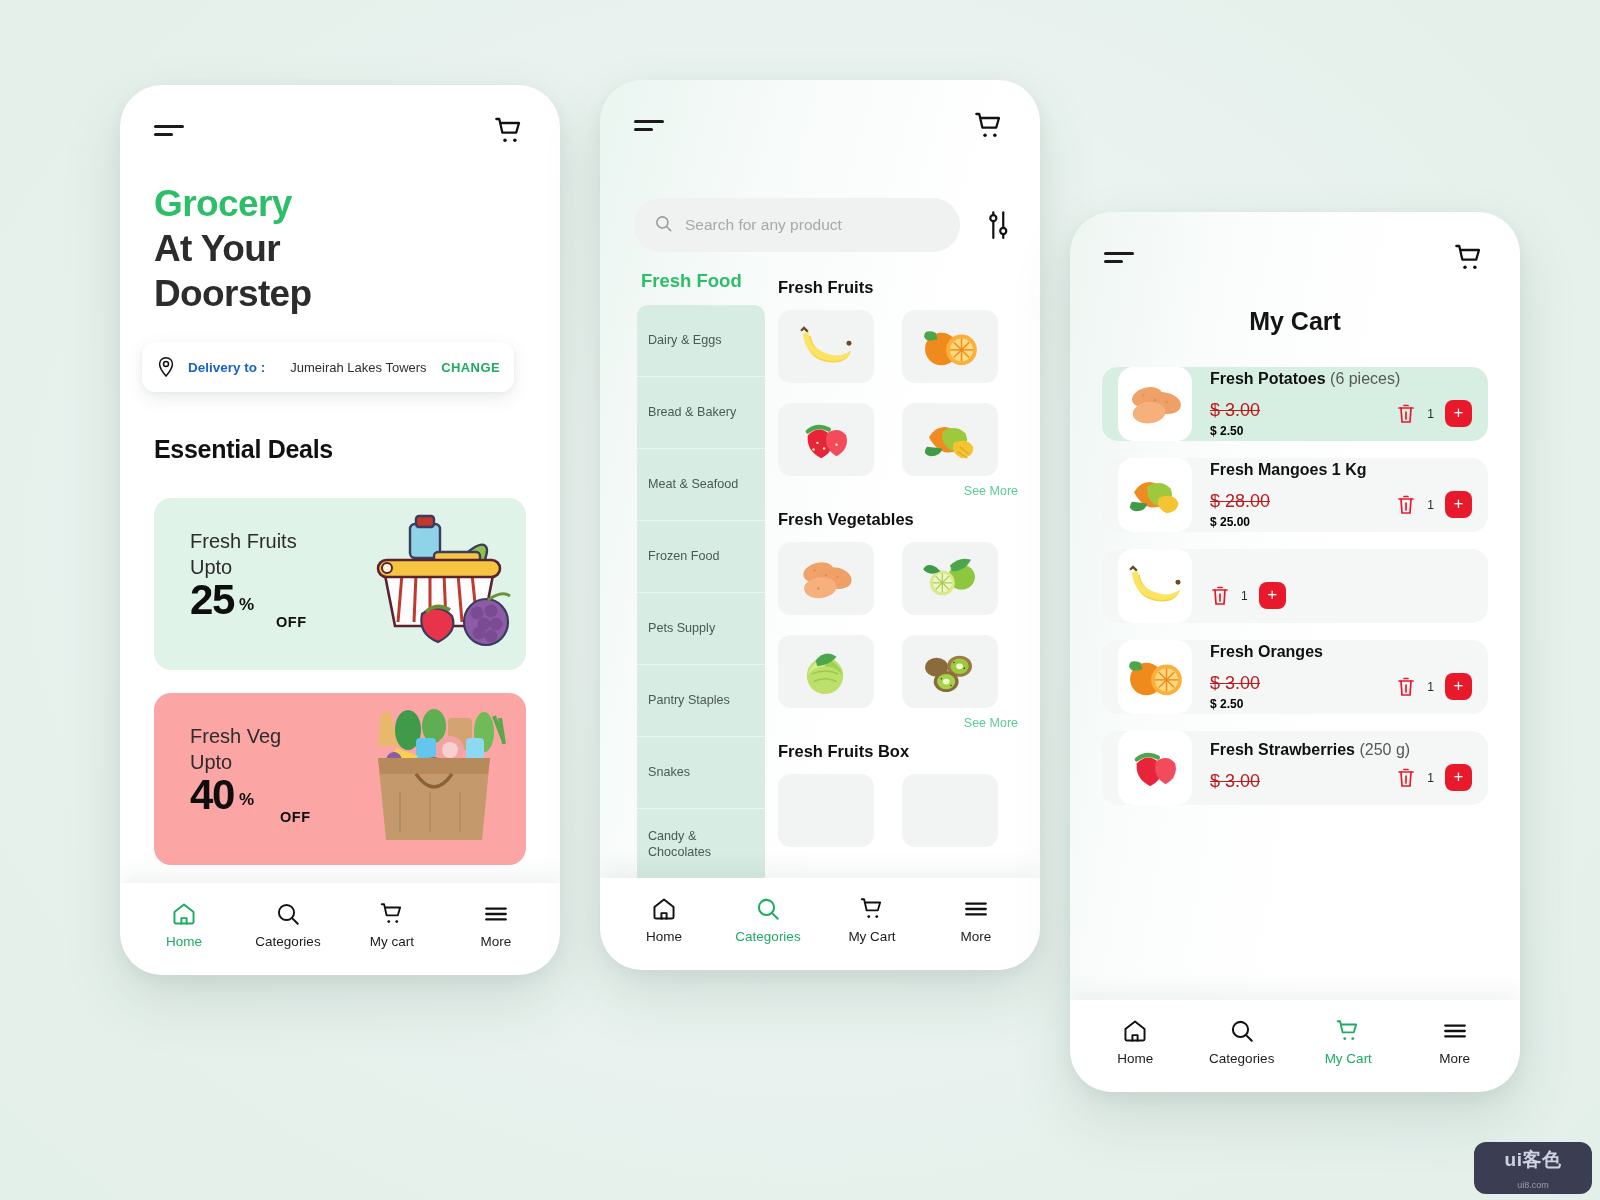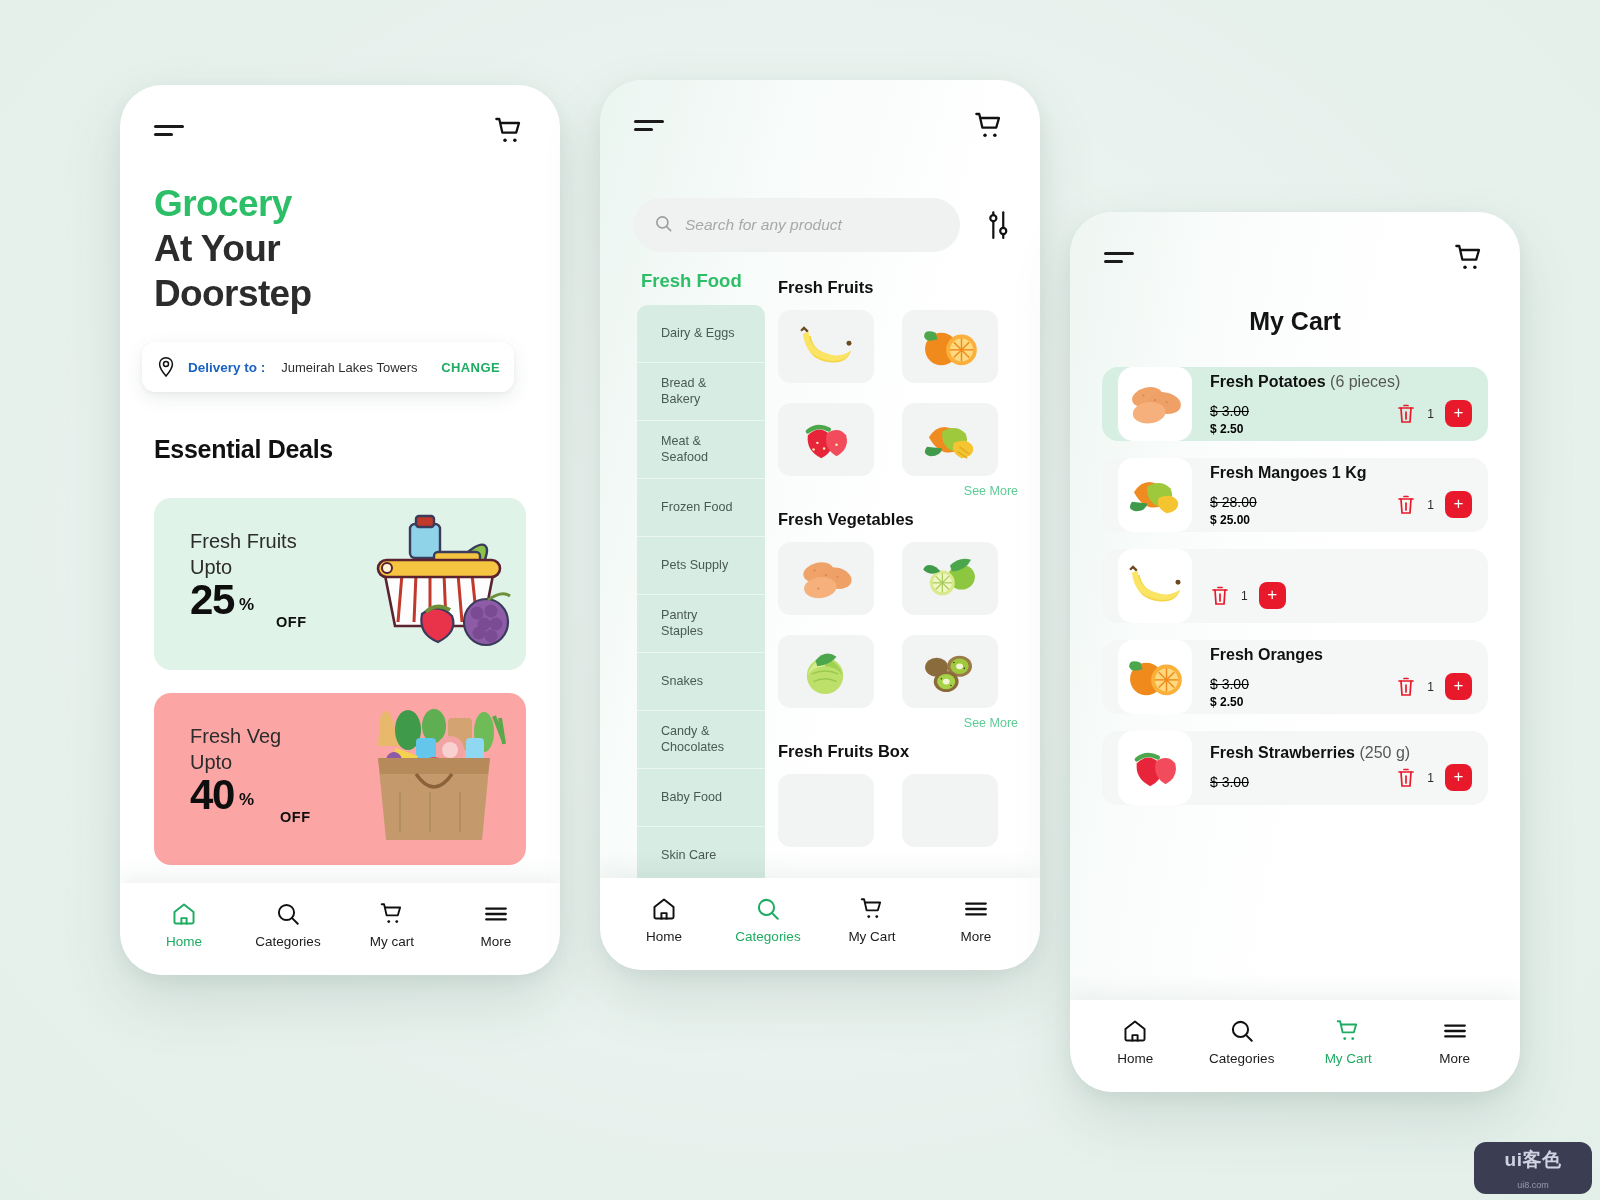--- a/index.html
+++ b/index.html
@@ -58,21 +58,21 @@
 
   .delivery-bar {
     position: absolute; left: 22px; top: 257px; width: 372px; height: 50px;
     background: #ffffff; border-radius: 13px;
     box-shadow: 0 6px 18px rgba(60,90,80,.11), 0 1px 4px rgba(60,90,80,.06);
     display: flex; align-items: center; padding: 0 14px; gap: 12px; text-align: right;
   }
   .pin-icon { width: 20px; height: 22px; flex: 0 0 auto; }
   .pin-icon svg { width: 100%; height: 100%; display: block; }
   .dl-label { font-size: 13.5px; font-weight: 700; color: #1a63c4; white-space: nowrap; }
-  .dl-value { font-size: 13px; color: #2f2f2f; white-space: nowrap; margin-left: 4px; }
+  .dl-value { font-size: 13px; color: #2f2f2f; white-space: nowrap; margin-left: 13px; }
   .dl-change {
     font-size: 13px; font-weight: 700; color: #1eab62; letter-spacing: .4px;
     margin-left: auto; cursor: pointer;
   }
 
   .section-title {
     position: absolute; left: 34px; font-size: 25px; font-weight: 700;
     color: #111; letter-spacing: -.3px;
   }
   #essential-deals-title { top: 350px; }
@@ -109,39 +109,39 @@
     display: flex; flex-direction: column; align-items: center; gap: 7px;
     cursor: pointer; width: 86px;
   }
   .navitem svg { display: block; }
   .navitem .nav-label { font-size: 13.5px; color: #1c1c1c; }
   .navitem.active .nav-label { color: #1eab62; }
 
   
   .searchrow {
     position: absolute; left: 34px; right: 28px; top: 118px;
-    display: flex; align-items: center; gap: 24px; font-style: italic;
+    display: flex; align-items: center; gap: 24px;
   }
   .searchbox {
     flex: 1; height: 54px; background: #f0f1f1; border-radius: 27px;
     display: flex; align-items: center; padding: 0 20px; gap: 12px;
   }
   .searchbox .ph { font-size: 15.5px; color: #a7a9a9; }
   .filter-icon { width: 28px; height: 30px; flex: 0 0 auto; cursor: pointer; }
 
   #fresh-food-tab {
     position: absolute; left: 41px; top: 190px;
     font-size: 18.5px; font-weight: 700; color: #2dbe68; cursor: pointer;
   }
   .cat-rail {
     position: absolute; left: 37px; top: 225px; width: 128px; bottom: 80px;
     background: #d7ece2; border-radius: 11px 11px 0 0; overflow: hidden;
   }
   .cat-item {
-    height: 58px; display: flex; align-items: center; padding: 0 24px;
+    height: 72px; display: flex; align-items: center; padding: 0 11px;
     font-size: 12.6px; color: #4a5a53; cursor: pointer;
     border-bottom: 1.4px solid #eaf6f0; line-height: 1.25;
   }
 
   .prod-col { position: absolute; left: 178px; right: 22px; top: 198px; bottom: 80px; }
   .prod-head { font-size: 16.5px; font-weight: 700; color: #101010; margin-bottom: 13px; }
   .prod-grid { display: grid; grid-template-columns: repeat(2, 96px); gap: 20px 28px; }
   .prod-tile {
     width: 96px; height: 73px; background: #f2f3f3; border-radius: 13px;
     display: flex; align-items: center; justify-content: center; cursor: pointer;
@@ -164,21 +164,21 @@
   .cart-row.highlight { background: #d6efe2; }
   .cart-thumb {
     width: 74px; height: 74px; background: #ffffff; border-radius: 15px;
     display: flex; align-items: center; justify-content: center; flex: 0 0 auto;
   }
   .cart-row.highlight .cart-thumb { background: #ffffff; }
   .cart-info { flex: 1; min-width: 0; }
   .cart-name { font-size: 16px; font-weight: 700; color: #111; white-space: nowrap; }
   .cart-name .qtytxt { font-weight: 400; color: #575757; }
   .cart-old {
-    font-size: 14px; color: #000000; text-decoration: line-through; margin-top: 12px;
+    font-size: 18px; color: #b91c1c; text-decoration: line-through; margin-top: 12px;
   }
   .cart-new { font-size: 12px; font-weight: 700; color: #000000; margin-top: 3px; }
   .cart-ctrl { display: flex; align-items: center; gap: 11px; flex: 0 0 auto; align-self: flex-end; margin-bottom: 14px; }
   .trash-btn { width: 20px; height: 22px; cursor: pointer; }
   .qty-num { font-size: 12px; color: #2a2a2a; }
   .plus-btn {
     width: 27px; height: 27px; border-radius: 8px; background: #e8192a;
     color: #fff; font-size: 17px; line-height: 25px; text-align: center;
     font-weight: 500; cursor: pointer;
   }

